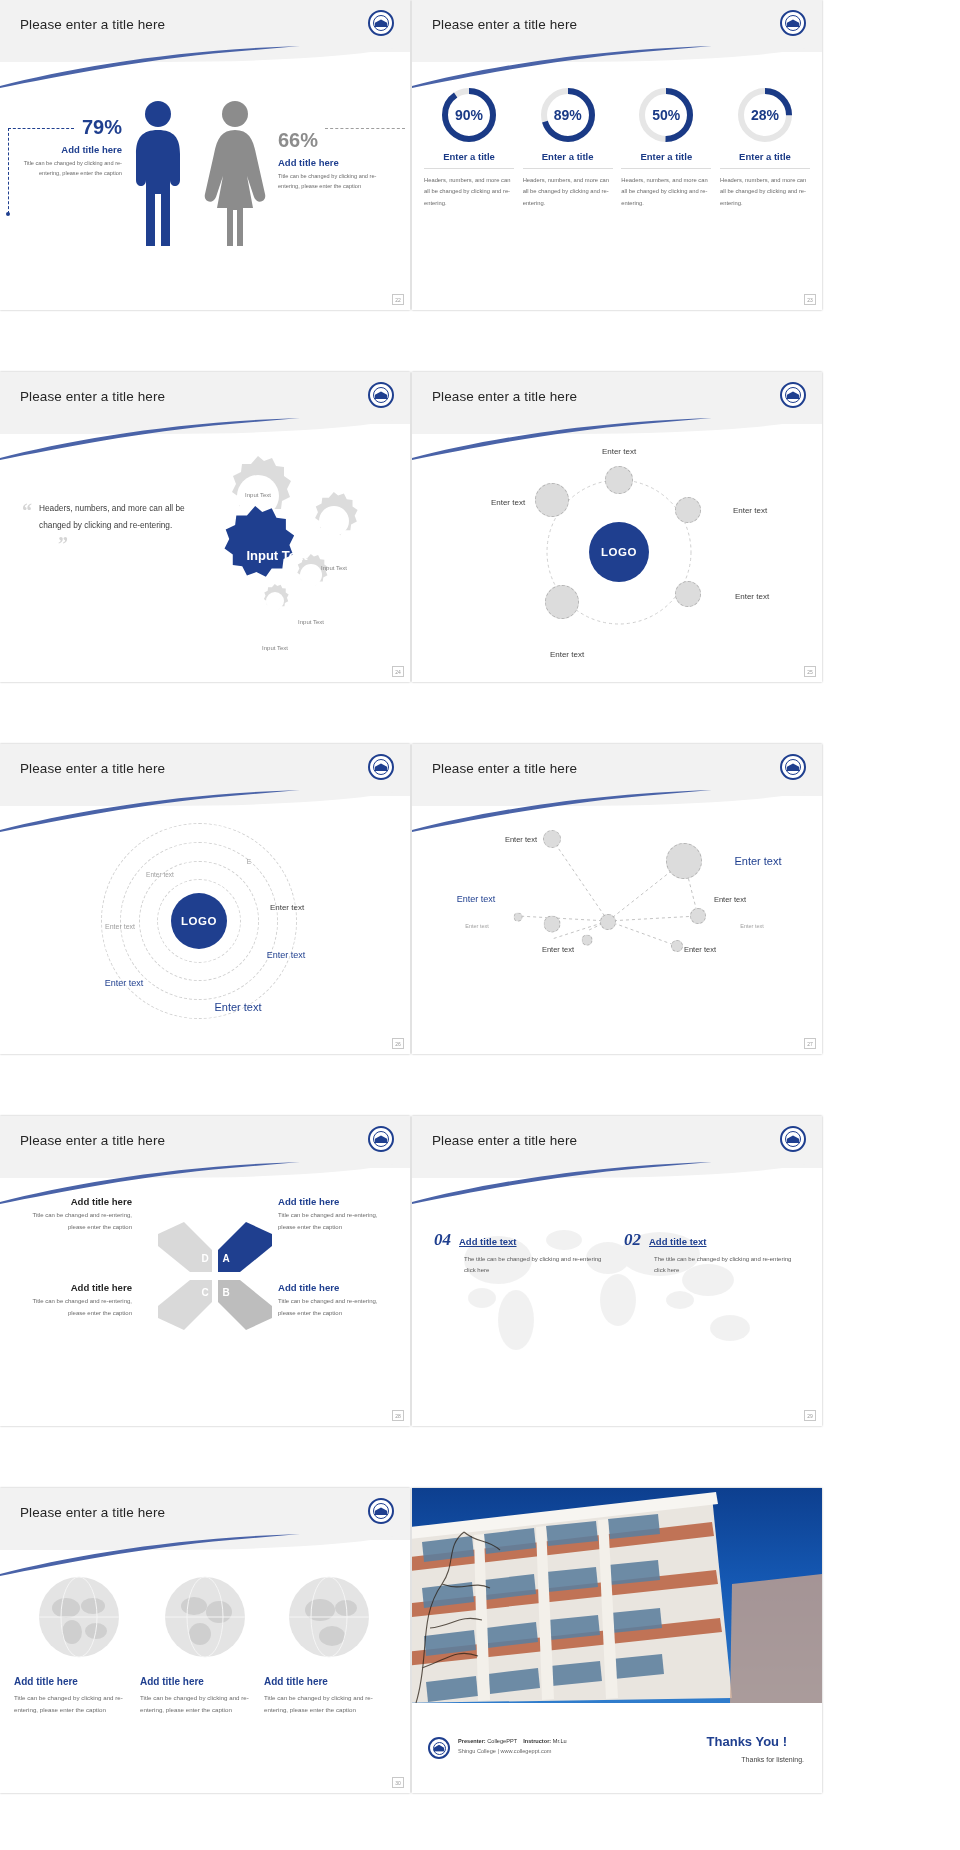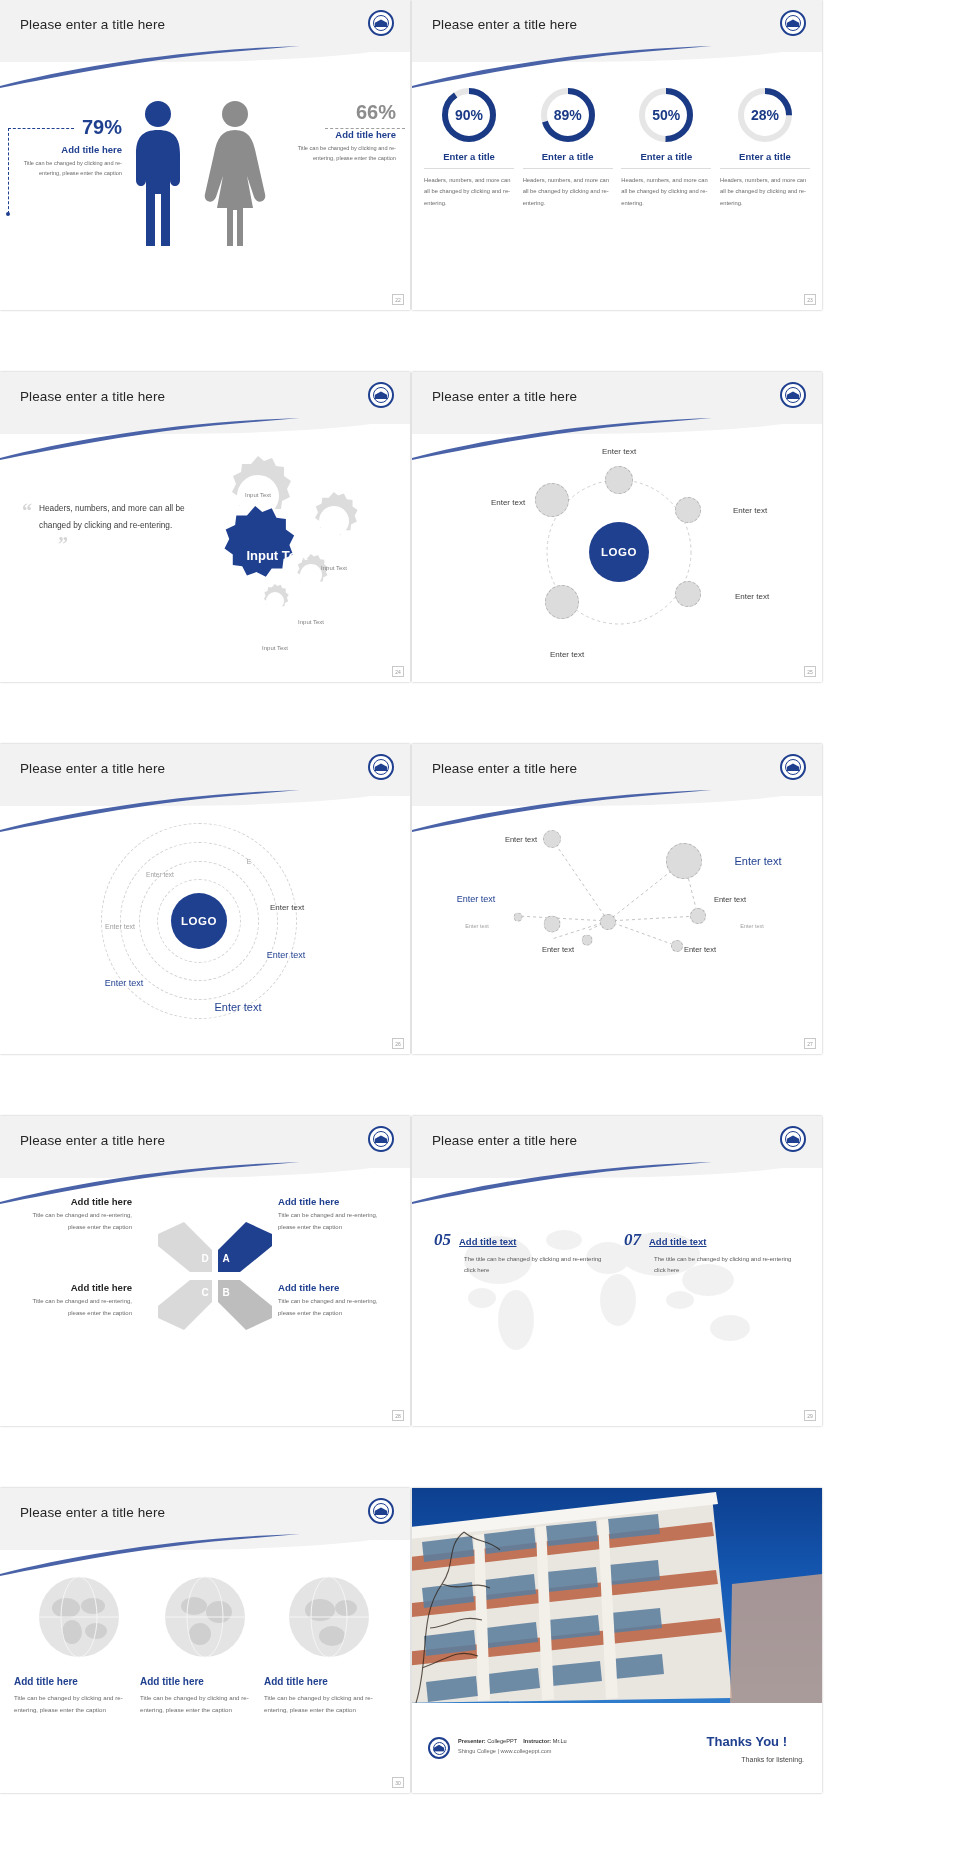--- a/index.html
+++ b/index.html
@@ -121,21 +121,21 @@
           <circle cx="32" cy="16" r="13" fill="#8c8c8c"></circle>
           <path d="M32 32 C19 32 14 40 11 56 L2 96 C0 104 10 107 13 99 L20 78 L14 110 L24 110 L24 148 L30 148 L30 112 L34 112 L34 148 L40 148 L40 110 L50 110 L44 78 L51 99 C54 107 64 104 62 96 L53 56 C50 40 45 32 32 32 Z" fill="#8c8c8c"></path>
         </svg>
 
         <div style="position:absolute;left:14px;top:32px;width:108px;text-align:right;">
           <div class="pct b">79%</div>
           <div class="atitle">Add title here</div>
           <div class="adesc">Title can be changed by clicking and re-entering, please enter the caption</div>
         </div>
 
-        <div style="position:absolute;left:278px;top:17px;width:118px;text-align:right;">
+        <div style="position:absolute;left:278px;top:45px;width:118px;text-align:left;">
           <div class="pct g">66%</div>
           <div class="atitle">Add title here</div>
           <div class="adesc">Title can be changed by clicking and re-entering, please enter the caption</div>
         </div>
         <div style="position:absolute;left:325px;top:44px;width:80px;border-top:1px dashed #9e9e9e;"></div>
       </div>
     </div>
     <div class="pnum">22</div>
   </div>
 
@@ -437,28 +437,28 @@
           <ellipse cx="206" cy="112" rx="18" ry="26"></ellipse>
             <ellipse cx="248" cy="66" rx="40" ry="22"></ellipse>
           <ellipse cx="296" cy="92" rx="26" ry="16"></ellipse>
             <ellipse cx="318" cy="140" rx="20" ry="13"></ellipse>
           <ellipse cx="152" cy="52" rx="18" ry="10"></ellipse>
             <ellipse cx="268" cy="112" rx="14" ry="9"></ellipse>
         </g>
       </svg>
       <div style="position:absolute;left:22px;top:52px;width:170px;">
         <div style="display:flex;align-items:baseline;gap:8px;">
-          <span class="numlabel">05</span>
+          <span class="numlabel">04</span>
           <span class="mtitle">Add title text</span>
         </div>
         <div class="mdesc" style="margin-left:30px;">The title can be changed by clicking and re-entering click here</div>
       </div>
       <div style="position:absolute;left:212px;top:52px;width:170px;">
         <div style="display:flex;align-items:baseline;gap:8px;">
-          <span class="numlabel">07</span>
+          <span class="numlabel">02</span>
           <span class="mtitle">Add title text</span>
         </div>
         <div class="mdesc" style="margin-left:30px;">The title can be changed by clicking and re-entering click here</div>
       </div>
     </div>
     <div class="pnum">29</div>
   </div>
 
   <div class="slide short">
     <div class="hdr"></div>

